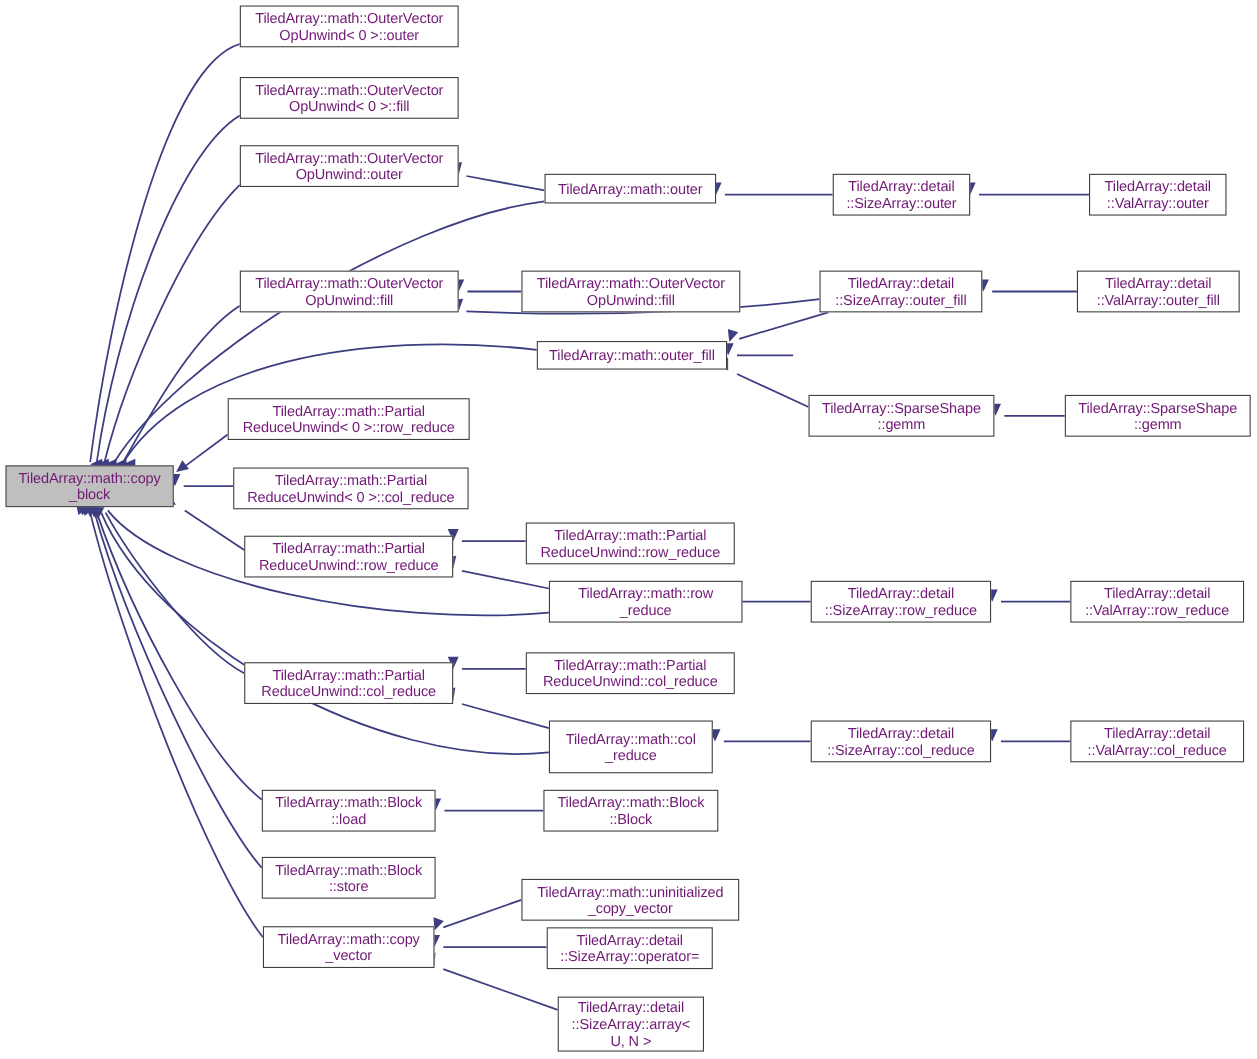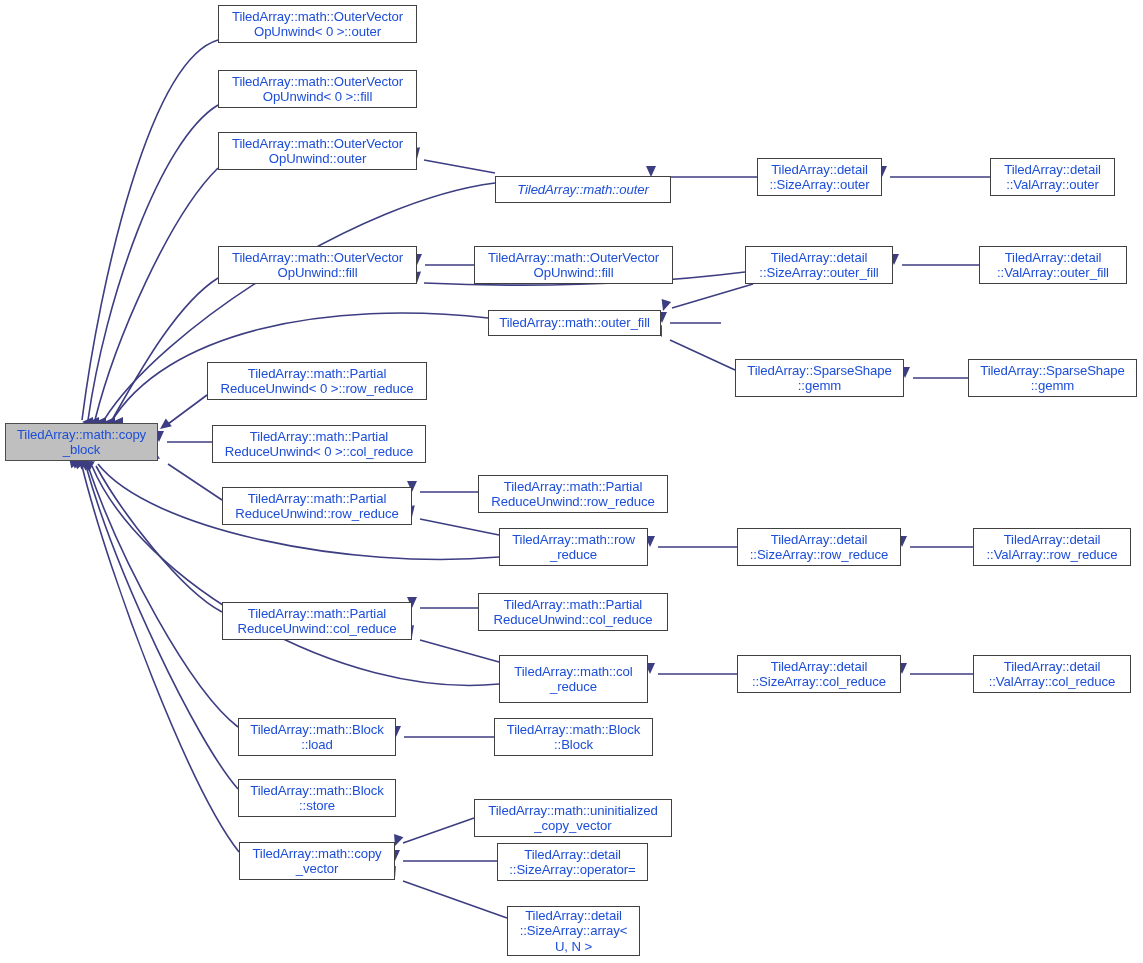--- a/index.html
+++ b/index.html
@@ -22,21 +22,21 @@
     top: 0;
     width: 1143px;
     height: 963px;
     pointer-events: none;
   }
   .node {
     position: absolute;
     box-sizing: border-box;
     border: 1px solid #404040;
     background: #ffffff;
-    color: #1d4ed8;
+    color: #701a75;
     font-size: 13.2px;
     line-height: 15.5px;
     display: flex;
     align-items: center;
     justify-content: center;
     text-align: center;
     white-space: pre-line;
     z-index: 2;
     letter-spacing: -0.1px;
   }
@@ -126,21 +126,21 @@
       <polygon points="0,0 11,-5 11,5" fill="#3d3d82" transform="translate(395,878) rotate(-110)"></polygon>
     </svg>
 <div class="node current" style="left: 5px; top: 423px; width: 153px; height: 38px;">TiledArray::math::copy
 _block</div>
     <div class="node" style="left: 218px; top: 5px; width: 199px; height: 38px;">TiledArray::math::OuterVector
 OpUnwind&lt; 0 &gt;::outer</div>
     <div class="node" style="left: 218px; top: 70px; width: 199px; height: 38px;">TiledArray::math::OuterVector
 OpUnwind&lt; 0 &gt;::fill</div>
     <div class="node" style="left: 218px; top: 132px; width: 199px; height: 38px;">TiledArray::math::OuterVector
 OpUnwind::outer</div>
-    <div class="node" style="left: 495px; top: 176px; width: 176px; height: 27px; font-style: italic;">TiledArray::math::outer</div>
+    <div class="node" style="left: 495px; top: 158px; width: 156px; height: 27px;">TiledArray::math::outer</div>
     <div class="node" style="left: 757px; top: 158px; width: 125px; height: 38px;">TiledArray::detail
 ::SizeArray::outer</div>
     <div class="node" style="left: 990px; top: 158px; width: 125px; height: 38px;">TiledArray::detail
 ::ValArray::outer</div>
     <div class="node" style="left: 218px; top: 246px; width: 199px; height: 38px;">TiledArray::math::OuterVector
 OpUnwind::fill</div>
     <div class="node" style="left: 474px; top: 246px; width: 199px; height: 38px;">TiledArray::math::OuterVector
 OpUnwind::fill</div>
     <div class="node" style="left: 745px; top: 246px; width: 148px; height: 38px;">TiledArray::detail
 ::SizeArray::outer_fill</div>
@@ -152,21 +152,21 @@
     <div class="node" style="left: 968px; top: 359px; width: 169px; height: 38px;">TiledArray::SparseShape
 ::gemm</div>
     <div class="node" style="left: 207px; top: 362px; width: 220px; height: 38px;">TiledArray::math::Partial
 ReduceUnwind&lt; 0 &gt;::row_reduce</div>
     <div class="node" style="left: 212px; top: 425px; width: 214px; height: 38px;">TiledArray::math::Partial
 ReduceUnwind&lt; 0 &gt;::col_reduce</div>
     <div class="node" style="left: 222px; top: 487px; width: 190px; height: 38px;">TiledArray::math::Partial
 ReduceUnwind::row_reduce</div>
     <div class="node" style="left: 478px; top: 475px; width: 190px; height: 38px;">TiledArray::math::Partial
 ReduceUnwind::row_reduce</div>
-    <div class="node" style="left: 499px; top: 528px; width: 149px; height: 38px;">TiledArray::math::row
+    <div class="node" style="left: 499px; top: 528px; width: 176px; height: 38px;">TiledArray::math::row
 _reduce</div>
     <div class="node" style="left: 737px; top: 528px; width: 164px; height: 38px;">TiledArray::detail
 ::SizeArray::row_reduce</div>
     <div class="node" style="left: 973px; top: 528px; width: 158px; height: 38px;">TiledArray::detail
 ::ValArray::row_reduce</div>
     <div class="node" style="left: 222px; top: 602px; width: 190px; height: 38px;">TiledArray::math::Partial
 ReduceUnwind::col_reduce</div>
     <div class="node" style="left: 478px; top: 593px; width: 190px; height: 38px;">TiledArray::math::Partial
 ReduceUnwind::col_reduce</div>
     <div class="node" style="left: 499px; top: 655px; width: 149px; height: 48px;">TiledArray::math::col

